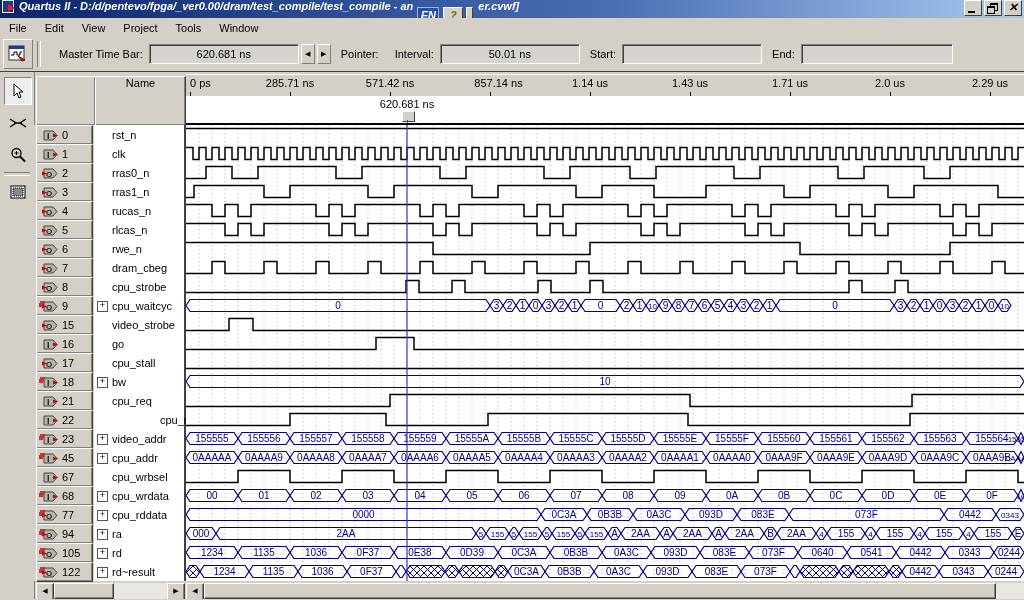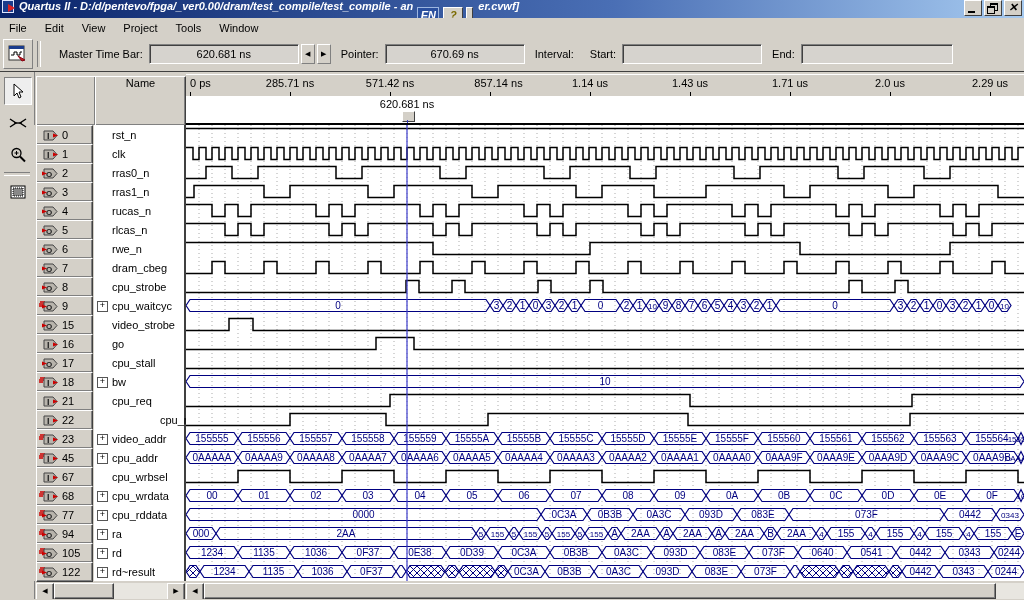--- a/index.html
+++ b/index.html
@@ -135,22 +135,22 @@
   <span class="tsep"></span>
   <span class="tlabel">Master Time Bar:</span>
   <span class="tfield" style="width:148px">620.681 ns</span>
   <span class="spin">
     <span class="spinbtn">◀</span>
   </span>
     <span class="spin">
     <span class="spinbtn">▶</span>
   </span>
   <span class="tlabel">Pointer:</span>
-  <span class="tfield" style="width:138px">670.69 ns</span>
   <span class="tlabel">Interval:</span>
+  <span class="tfield" style="width:138px">50.01 ns</span>
   <span class="tlabel">Start:</span>
   <span class="tfield" style="width:138px"></span>
   <span class="tlabel">End:</span>
   <span class="tfield" style="width:150px"></span>
 </div>
 
 <div class="abs" id="main">
 
   <div class="abs toolcol">
     <span class="abs vtbtn pressed" style="top:5px">

